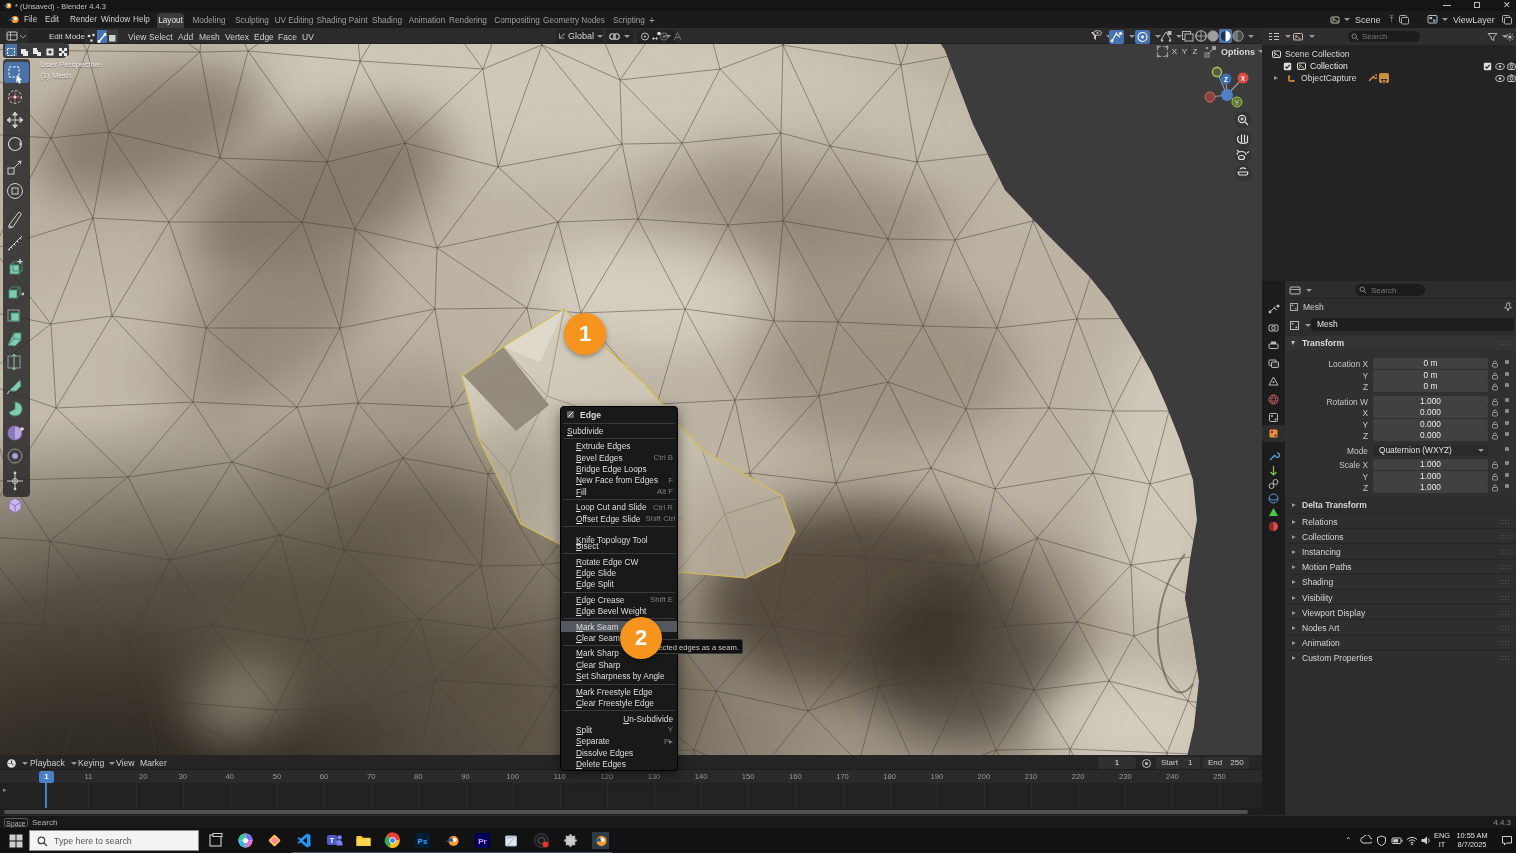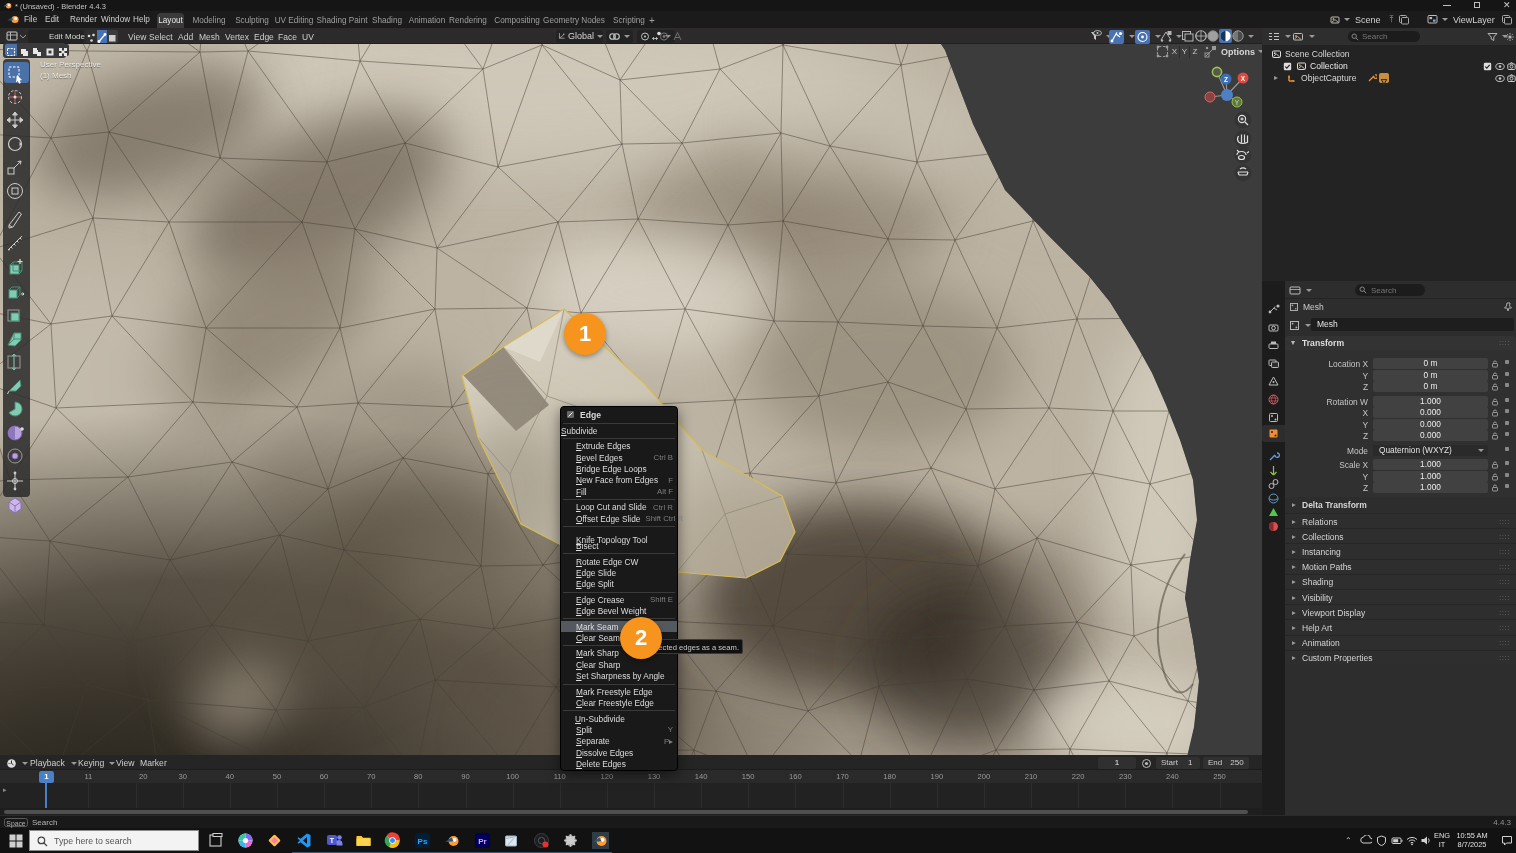--- a/index.html
+++ b/index.html
@@ -434,21 +434,21 @@
     <div style="height:13px;display:flex;align-items:center;padding-left:5px">
       <svg width="9" height="9" viewBox="0 0 9 9">
         <rect x="1" y="1" width="7" height="7" rx="1" fill="#666"></rect>
         <path d="M2.5 6.5 L6.5 2.5" stroke="#fff" stroke-width="1"></path>
       </svg>
       <span style="margin-left:5px;color:#d8d8d8;font-size:8.6px;font-weight:bold">Edge</span>
     </div>
     <div style="height:4px;position:relative">
       <div style="position:absolute;left:2px;right:2px;top:1.5px;height:1px;background:#3a3a3a"></div>
     </div>
-    <div style="height:11.43px;display:flex;align-items:flex-end;padding:0 4px 0 0;">
+    <div style="height:11.43px;display:flex;align-items:flex-end;padding:0 4px 0 6px;">
       <span style="color:#dedede;font-size:8.3px;white-space:nowrap"><span style="text-decoration:underline">S</span>ubdivide</span>
     </div>
     <div style="height:4px;position:relative">
       <div style="position:absolute;left:2px;right:2px;top:1.5px;height:1px;background:#3a3a3a"></div>
     </div>
     <div style="height:11.43px;display:flex;align-items:center;padding:0 4px 0 15px;">
       <span style="color:#dedede;font-size:8.3px;white-space:nowrap"><span style="text-decoration:underline">E</span>xtrude Edges</span>
     </div>
     <div style="height:11.43px;display:flex;align-items:center;padding:0 4px 0 15px;">
       <span style="color:#dedede;font-size:8.3px;white-space:nowrap"><span style="text-decoration:underline">B</span>evel Edges</span>
@@ -533,21 +533,21 @@
     </div>
     <div style="height:11.43px;display:flex;align-items:center;padding:0 4px 0 15px;">
       <span style="color:#dedede;font-size:8.3px;white-space:nowrap"><span style="text-decoration:underline">M</span>ark Freestyle Edge</span>
     </div>
     <div style="height:11.43px;display:flex;align-items:center;padding:0 4px 0 15px;">
       <span style="color:#dedede;font-size:8.3px;white-space:nowrap"><span style="text-decoration:underline">C</span>lear Freestyle Edge</span>
     </div>
     <div style="height:4px;position:relative">
       <div style="position:absolute;left:2px;right:2px;top:1.5px;height:1px;background:#3a3a3a"></div>
     </div>
-    <div style="height:11.43px;display:flex;align-items:center;padding:0 4px 0 14px;">
+    <div style="height:11.43px;display:flex;align-items:center;padding:0 4px 0 14px;justify-content:flex-end;">
       <span style="color:#dedede;font-size:8.3px;white-space:nowrap"><span style="text-decoration:underline">U</span>n-Subdivide</span>
     </div>
     <div style="height:11.43px;display:flex;align-items:center;padding:0 4px 0 15px;">
       <span style="color:#dedede;font-size:8.3px;white-space:nowrap"><span style="text-decoration:underline">S</span>plit</span>
       <span style="margin-left:auto;padding-left:5px;color:#7f7f7f;font-size:7.8px;white-space:nowrap">Y</span>
     </div>
     <div style="height:11.43px;display:flex;align-items:center;padding:0 4px 0 15px;">
       <span style="color:#dedede;font-size:8.3px;white-space:nowrap"><span style="text-decoration:underline">S</span>eparate</span>
       <span style="margin-left:auto;padding-left:5px;color:#7f7f7f;font-size:7.8px;white-space:nowrap">P▸</span>
     </div>
@@ -883,21 +883,21 @@
       <span style="position:absolute;left:17px;top:2.5px;color:#d5d5d5;font-size:8.5px">Visibility</span>
       <span style="position:absolute;right:6px;top:2.5px;color:#6e6e6e;font-size:8px;letter-spacing:0.5px">::::</span>
     </div>
     <div style="position:absolute;left:23px;top:323.20000000000005px;width:231px;height:14.2px;background:#2e2e2e;border-top:1px solid #262626">
       <span style="position:absolute;left:7px;top:2.5px;color:#9a9a9a;font-size:7.5px">▸</span>
       <span style="position:absolute;left:17px;top:2.5px;color:#d5d5d5;font-size:8.5px">Viewport Display</span>
       <span style="position:absolute;right:6px;top:2.5px;color:#6e6e6e;font-size:8px;letter-spacing:0.5px">::::</span>
     </div>
     <div style="position:absolute;left:23px;top:338.4px;width:231px;height:14.2px;background:#2e2e2e;border-top:1px solid #262626">
       <span style="position:absolute;left:7px;top:2.5px;color:#9a9a9a;font-size:7.5px">▸</span>
-      <span style="position:absolute;left:17px;top:2.5px;color:#d5d5d5;font-size:8.5px">Help Art</span>
+      <span style="position:absolute;left:17px;top:2.5px;color:#d5d5d5;font-size:8.5px">Nodes Art</span>
       <span style="position:absolute;right:6px;top:2.5px;color:#6e6e6e;font-size:8px;letter-spacing:0.5px">::::</span>
     </div>
     <div style="position:absolute;left:23px;top:353.6px;width:231px;height:14.2px;background:#2e2e2e;border-top:1px solid #262626">
       <span style="position:absolute;left:7px;top:2.5px;color:#9a9a9a;font-size:7.5px">▸</span>
       <span style="position:absolute;left:17px;top:2.5px;color:#d5d5d5;font-size:8.5px">Animation</span>
       <span style="position:absolute;right:6px;top:2.5px;color:#6e6e6e;font-size:8px;letter-spacing:0.5px">::::</span>
     </div>
     <div style="position:absolute;left:23px;top:368.79999999999995px;width:231px;height:14.2px;background:#2e2e2e;border-top:1px solid #262626">
       <span style="position:absolute;left:7px;top:2.5px;color:#9a9a9a;font-size:7.5px">▸</span>
       <span style="position:absolute;left:17px;top:2.5px;color:#d5d5d5;font-size:8.5px">Custom Properties</span>

